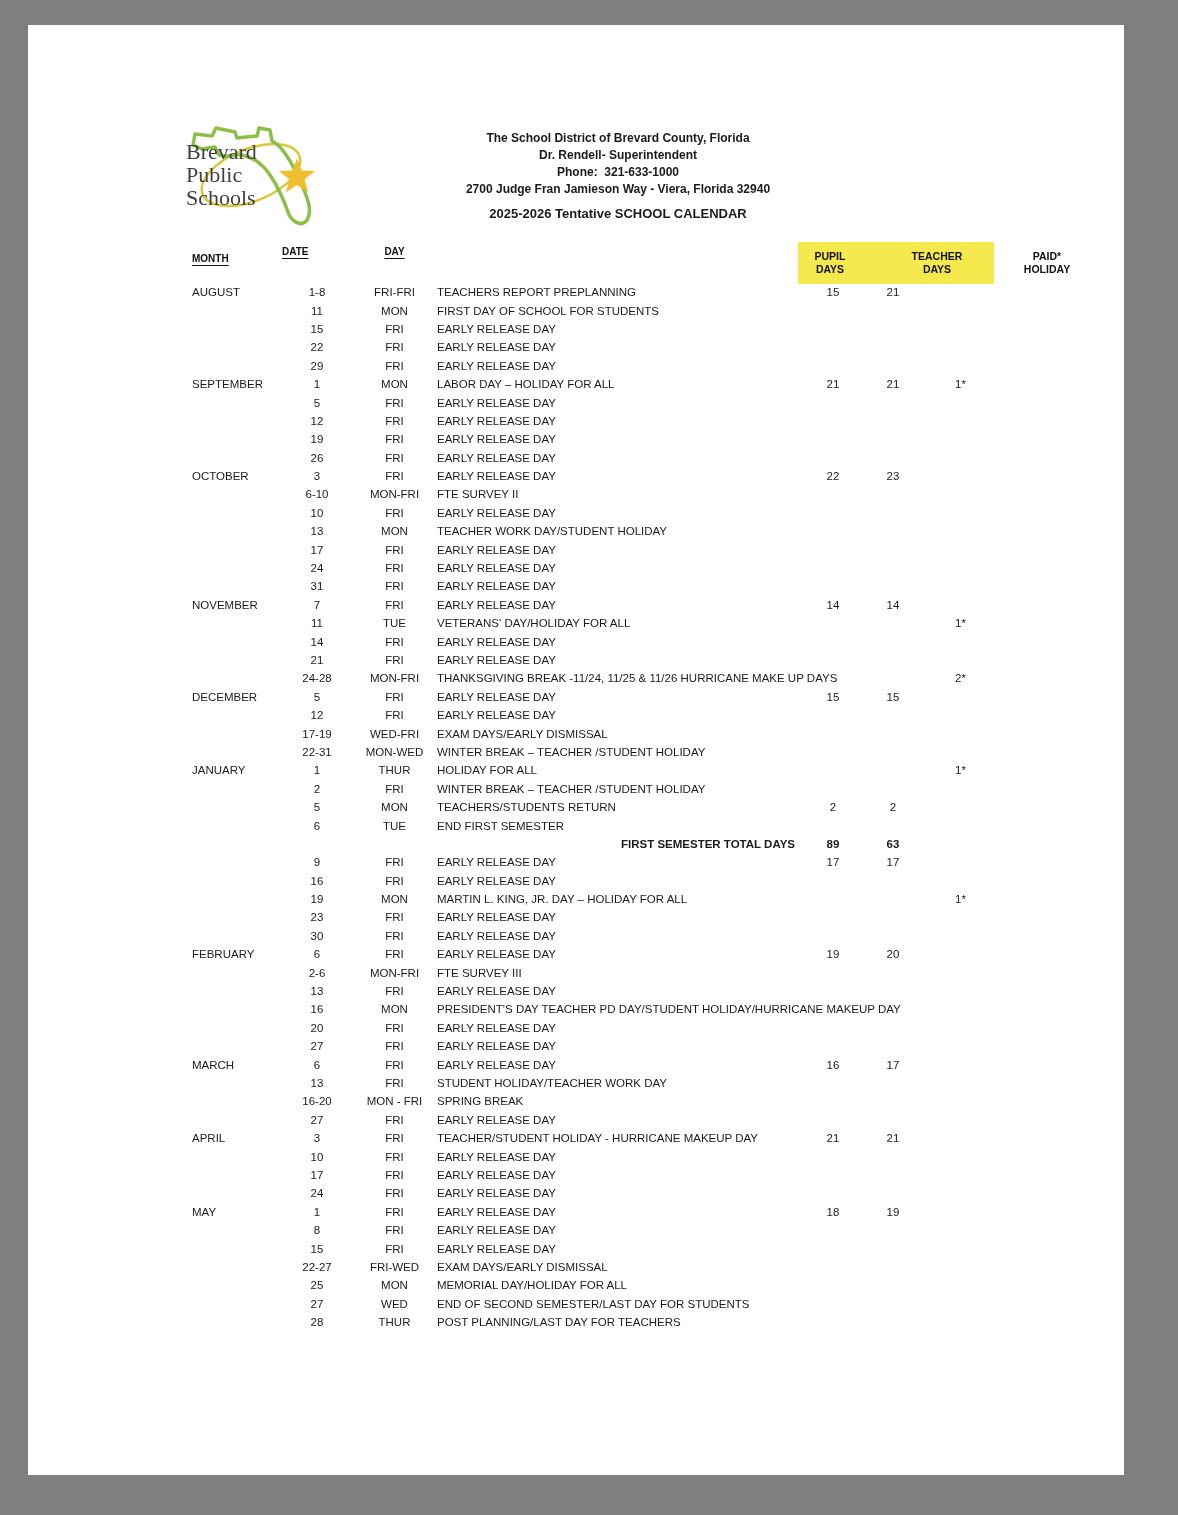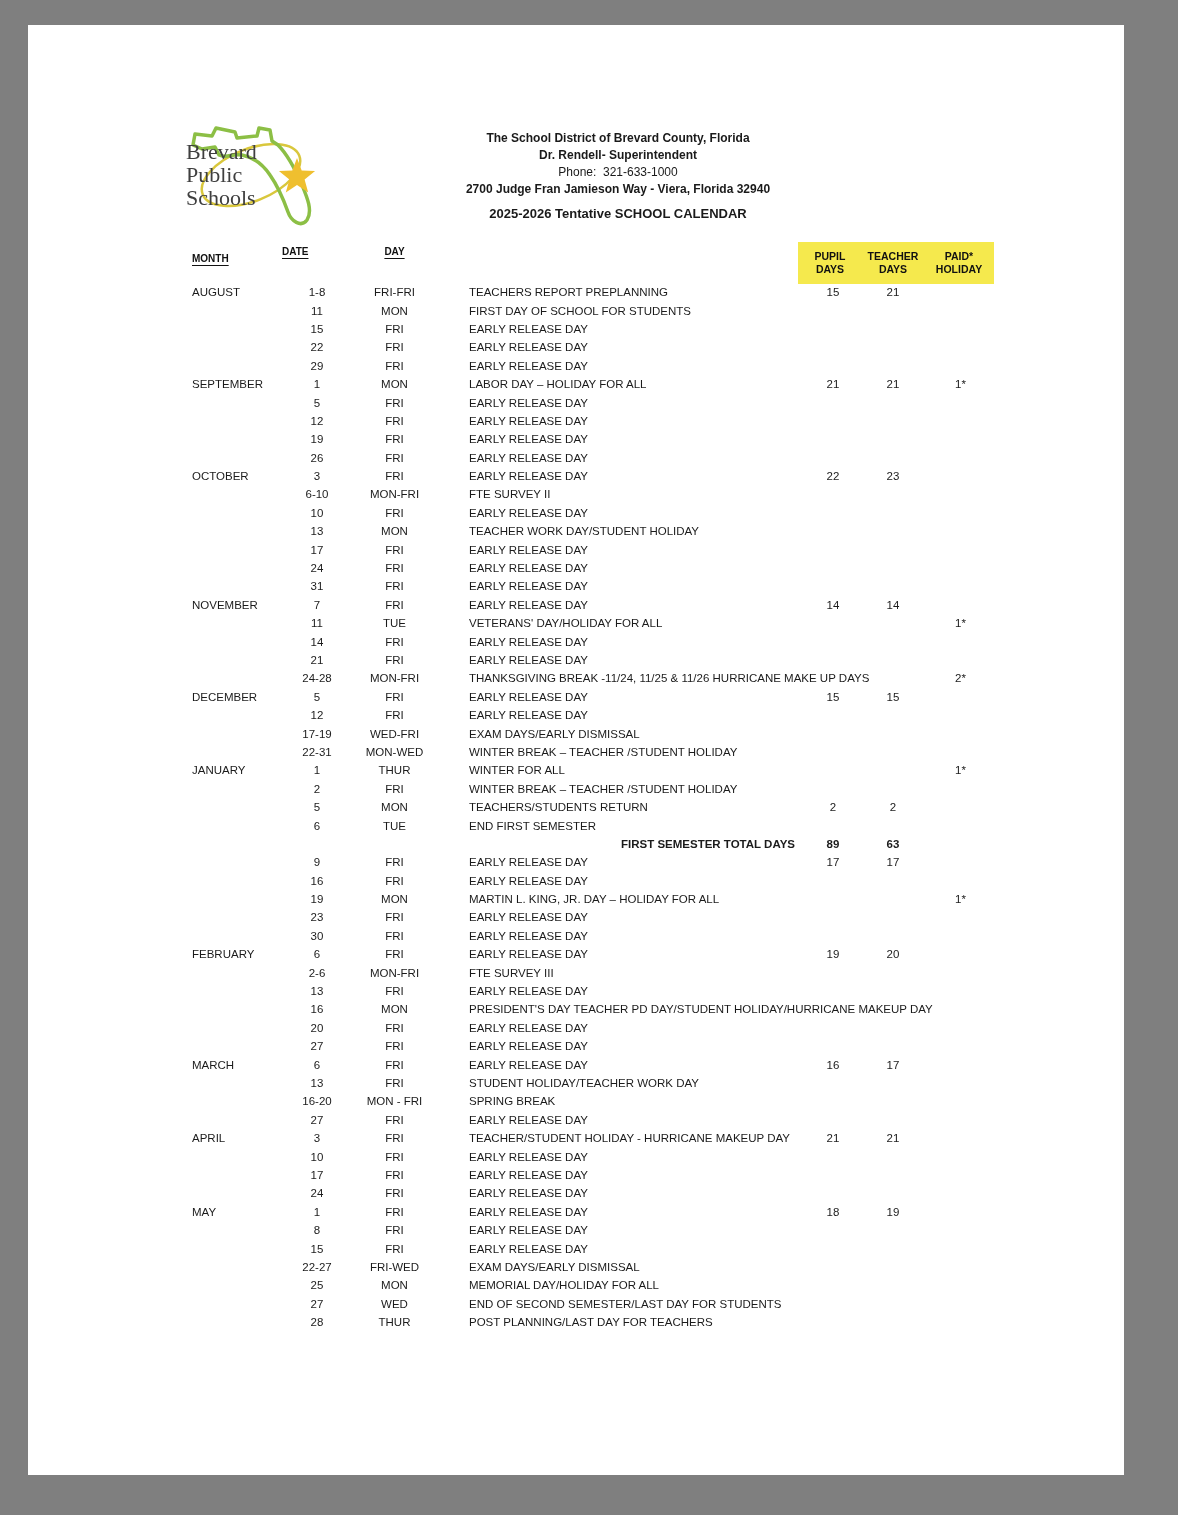--- a/index.html
+++ b/index.html
@@ -12,44 +12,44 @@
   .page {
     position:absolute; left:28px; top:25px;
     width:1096px; height:1450px;
     background:#ffffff;
   }
   
   .logo { position:absolute; left:157px; top:90px; width:150px; height:114px; }
   
   .hdr { position:absolute; left:200px; top:105px; width:780px; text-align:center; color:#1a1a1a; }
   .hdr .hl { font-size:12px; line-height:17px; font-weight:bold; white-space:pre; }
-  .hdr .hl.reg { font-weight:normal; }
+  .hdr .hl.reg { font-weight:bold; }
   .hdr .title { margin-top:8px; font-size:13px; font-weight:bold; }
   
   .colhead { position:absolute; left:164px; top:219px; width:606px; height:40px; font-size:10px; font-weight:bold; color:#111; }
   .colhead span { position:absolute; text-decoration:underline; text-underline-offset:3px; }
   .ch-month { left:0; top:9px; }
   .ch-date  { left:90px; width:70px; top:2px; }
   .ch-day   { left:160px; width:85px; text-align:center; top:2px; }
   .paid-head {
     position:absolute; left:770px; top:217px; width:196px; height:42px;
     display:grid; grid-template-columns:64px 62px 70px;
     align-items:center; text-align:center;
-    font-weight:bold; font-size:10.5px; line-height:13px; color:#111;
+    font-weight:bold; font-size:10.5px; line-height:13px; color:#111;gap:44px;
   }
   
   .rows { position:absolute; left:164px; top:258px; width:956px; }
   .row {
     display:grid; grid-template-columns:90px 70px 85px 366px 60px 60px 75px;
     height:18.4px; align-items:center;
     font-size:11.5px; color:#1b1b1b;
   }
   .row.trow { grid-template-columns:611px 60px 60px 75px; font-weight:bold; }
   .c-date, .c-day, .c-num { text-align:center; }
-  .c-desc { white-space:nowrap;margin-left:32px; }
+  .c-desc { white-space:nowrap; }
   .c-tl { text-align:right; padding-right:8px; white-space:pre; }
   .b { font-weight:bold; }
   
   .bottom { position:absolute; left:164px; top:1340px; width:956px; }
   .bottom .row { height:17.5px; font-weight:bold; }
 </style>
 </head>
 <body style="background: rgb(127, 127, 127);">
 
 <div class="page">
@@ -327,21 +327,21 @@
         <span class="c-day">MON-WED</span>
         <span class="c-desc">WINTER BREAK – TEACHER /STUDENT HOLIDAY</span>
         <span class="c-num"></span>
         <span class="c-num"></span>
         <span class="c-num"></span>
       </div>
       <div class="row">
         <span class="c-month">JANUARY</span>
         <span class="c-date">1</span>
         <span class="c-day">THUR</span>
-        <span class="c-desc">WINTER FOR ALL</span>
+        <span class="c-desc">HOLIDAY FOR ALL</span>
         <span class="c-num"></span>
         <span class="c-num"></span>
         <span class="c-num">1*</span>
       </div>
       <div class="row">
         <span class="c-month"></span>
         <span class="c-date">2</span>
         <span class="c-day">FRI</span>
         <span class="c-desc">WINTER BREAK – TEACHER /STUDENT HOLIDAY</span>
         <span class="c-num"></span>

